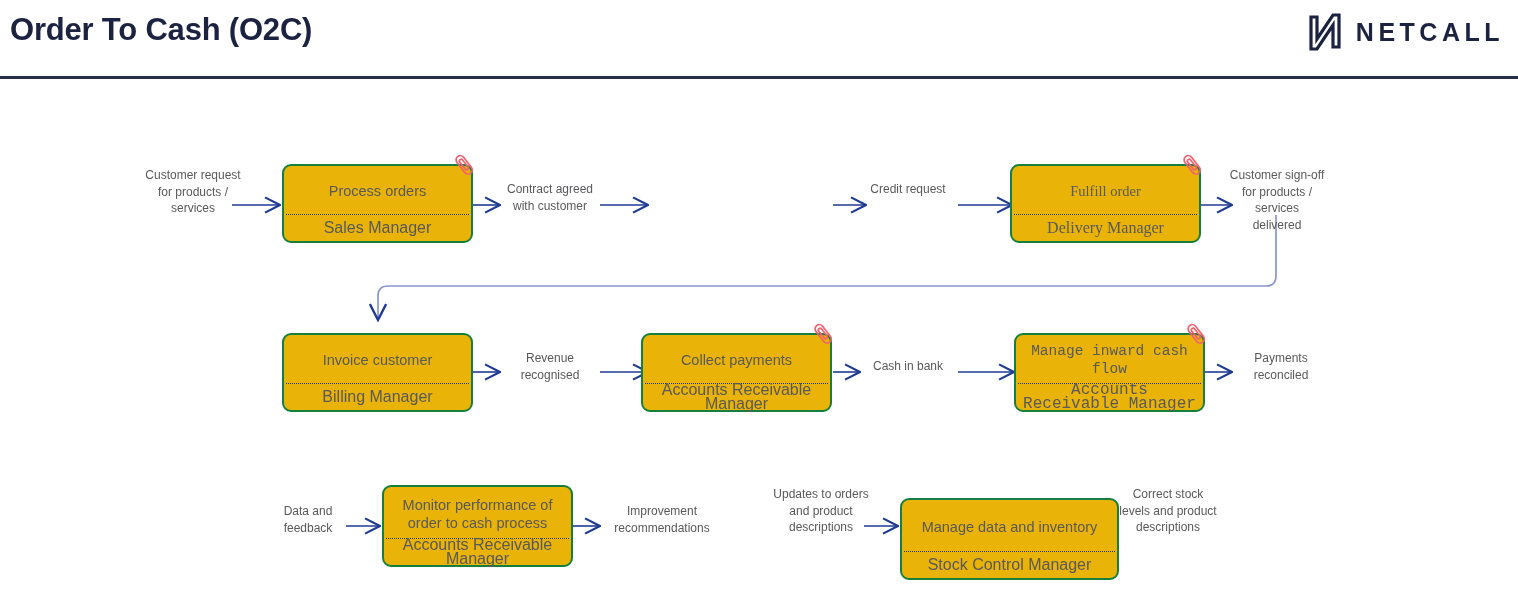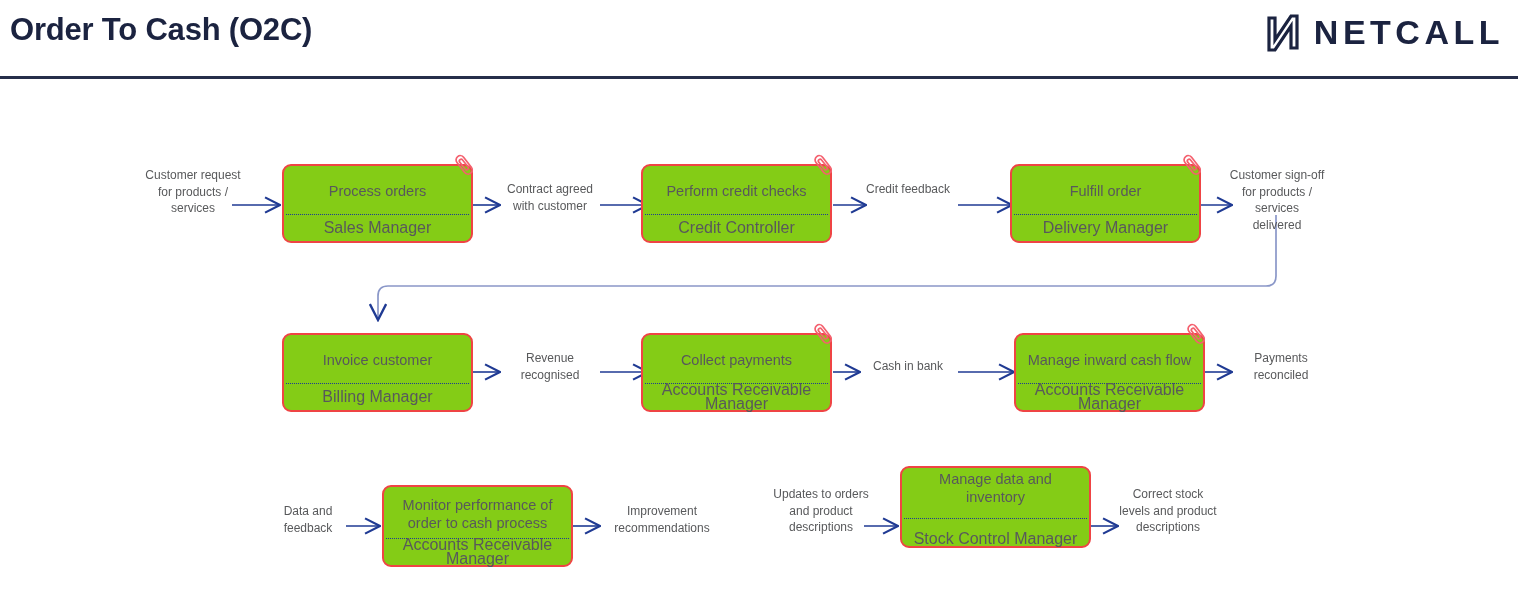--- a/index.html
+++ b/index.html
@@ -14,38 +14,38 @@
   
   #header { position:absolute; left:0; top:0; width:1518px; height:78px; }
   #page-title {
     position:absolute; left:10px; top:12px;
     font-size:31px; font-weight:bold; letter-spacing:-0.2px;
     color:#1b2340; white-space:nowrap;
   }
   #brand { position:absolute; right:14px; top:13px; display:flex; align-items:center; gap:14px; }
   #brand-mark { width:34px; height:38px; display:block; }
   #brand-name {
-    font-size:34px; font-weight:bold; letter-spacing:4.5px;
+    font-size:25px; font-weight:bold; letter-spacing:4.5px;
     color:#1b2340; white-space:nowrap;
   }
   #header-rule {
     position:absolute; left:0; top:76px; width:1518px; height:3px;
     background:#262e4a;
   }
 
   
   #canvas { position:absolute; left:0; top:78px; width:1518px; height:521px; }
   #wires { position:absolute; left:0; top:0; width:1518px; height:521px; }
 
   
   .pbox {
     position:absolute;
-    border:2px solid #ef4444;
+    border:2px solid #15803d;
     border-radius:9px;
-    background:#84cc16;
+    background:#eab308;
     display:flex; flex-direction:column;
     overflow:visible;
   }
   .pbox-title {
     flex:1 1 auto;
     display:flex; align-items:center; justify-content:center; text-align:center;
     color:#58595b; font-size:14.5px; line-height:18px;
     padding:2px 8px 0 8px;
   }
   .pbox-divider {
@@ -129,35 +129,24 @@
       <svg class="clip" viewBox="0 0 26 26">
         <g transform="rotate(-38 13 13)" fill="none" stroke="#f4606e" stroke-width="1.7">
           <rect x="9" y="2.5" width="8.4" height="21" rx="4.2"></rect>
           <rect x="11.4" y="6.3" width="3.6" height="12.4" rx="1.8"></rect>
         </g>
       </svg>
     </div>
 
     <div class="flabel" style="left:502px; top:103px; width:96px;">Contract agreed with customer</div>
 
-    <div class="pbox" style="left:641px; top:86px; width:191px; height:79px;">
-      <div class="pbox-title">Perform credit checks</div>
-      <div class="pbox-divider"></div>
-      <div class="pbox-role">Credit Controller</div>
-      <svg class="clip" viewBox="0 0 26 26">
-        <g transform="rotate(-38 13 13)" fill="none" stroke="#f4606e" stroke-width="1.7">
-          <rect x="9" y="2.5" width="8.4" height="21" rx="4.2"></rect>
-          <rect x="11.4" y="6.3" width="3.6" height="12.4" rx="1.8"></rect>
-        </g>
-      </svg>
-    </div>
-
-    <div class="flabel" style="left:860px; top:103px; width:96px;">Credit feedback</div>
-
-    <div class="pbox" style="left:1010px; top:86px; width:191px; height:79px;">
+
+    <div class="flabel" style="left:860px; top:103px; width:96px;">Credit request</div>
+
+    <div class="pbox" style="left:1010px; top:86px; width:191px; height:79px;font-family:Liberation Serif, serif;">
       <div class="pbox-title">Fulfill order</div>
       <div class="pbox-divider"></div>
       <div class="pbox-role">Delivery Manager</div>
       <svg class="clip" viewBox="0 0 26 26">
         <g transform="rotate(-38 13 13)" fill="none" stroke="#f4606e" stroke-width="1.7">
           <rect x="9" y="2.5" width="8.4" height="21" rx="4.2"></rect>
           <rect x="11.4" y="6.3" width="3.6" height="12.4" rx="1.8"></rect>
         </g>
       </svg>
     </div>
@@ -179,21 +168,21 @@
       <svg class="clip" viewBox="0 0 26 26">
         <g transform="rotate(-38 13 13)" fill="none" stroke="#f4606e" stroke-width="1.7">
           <rect x="9" y="2.5" width="8.4" height="21" rx="4.2"></rect>
           <rect x="11.4" y="6.3" width="3.6" height="12.4" rx="1.8"></rect>
         </g>
       </svg>
     </div>
 
     <div class="flabel" style="left:860px; top:280px; width:96px;">Cash in bank</div>
 
-    <div class="pbox" style="left:1014px; top:255px; width:191px; height:79px;">
+    <div class="pbox" style="left:1014px; top:255px; width:191px; height:79px;font-family:Liberation Mono, monospace;">
       <div class="pbox-title">Manage inward cash flow</div>
       <div class="pbox-divider"></div>
       <div class="pbox-role">Accounts Receivable Manager</div>
       <svg class="clip" viewBox="0 0 26 26">
         <g transform="rotate(-38 13 13)" fill="none" stroke="#f4606e" stroke-width="1.7">
           <rect x="9" y="2.5" width="8.4" height="21" rx="4.2"></rect>
           <rect x="11.4" y="6.3" width="3.6" height="12.4" rx="1.8"></rect>
         </g>
       </svg>
     </div>
@@ -205,21 +194,21 @@
     <div class="pbox" style="left:382px; top:407px; width:191px; height:82px;">
       <div class="pbox-title">Monitor performance of order to cash process</div>
       <div class="pbox-divider"></div>
       <div class="pbox-role">Accounts Receivable Manager</div>
     </div>
 
     <div class="flabel" style="left:600px; top:425px; width:124px;">Improvement recommendations</div>
 
     <div class="flabel" style="left:771px; top:408px; width:100px;">Updates to orders and product descriptions</div>
 
-    <div class="pbox" style="left:900px; top:388px; width:191px; height:82px;gap:12px;">
+    <div class="pbox" style="left:900px; top:420px; width:219px; height:82px;">
       <div class="pbox-title">Manage data and inventory</div>
       <div class="pbox-divider"></div>
       <div class="pbox-role">Stock Control Manager</div>
     </div>
 
     <div class="flabel" style="left:1118px; top:408px; width:100px;">Correct stock levels and product descriptions</div>
 
   </div>
 </div>
 

